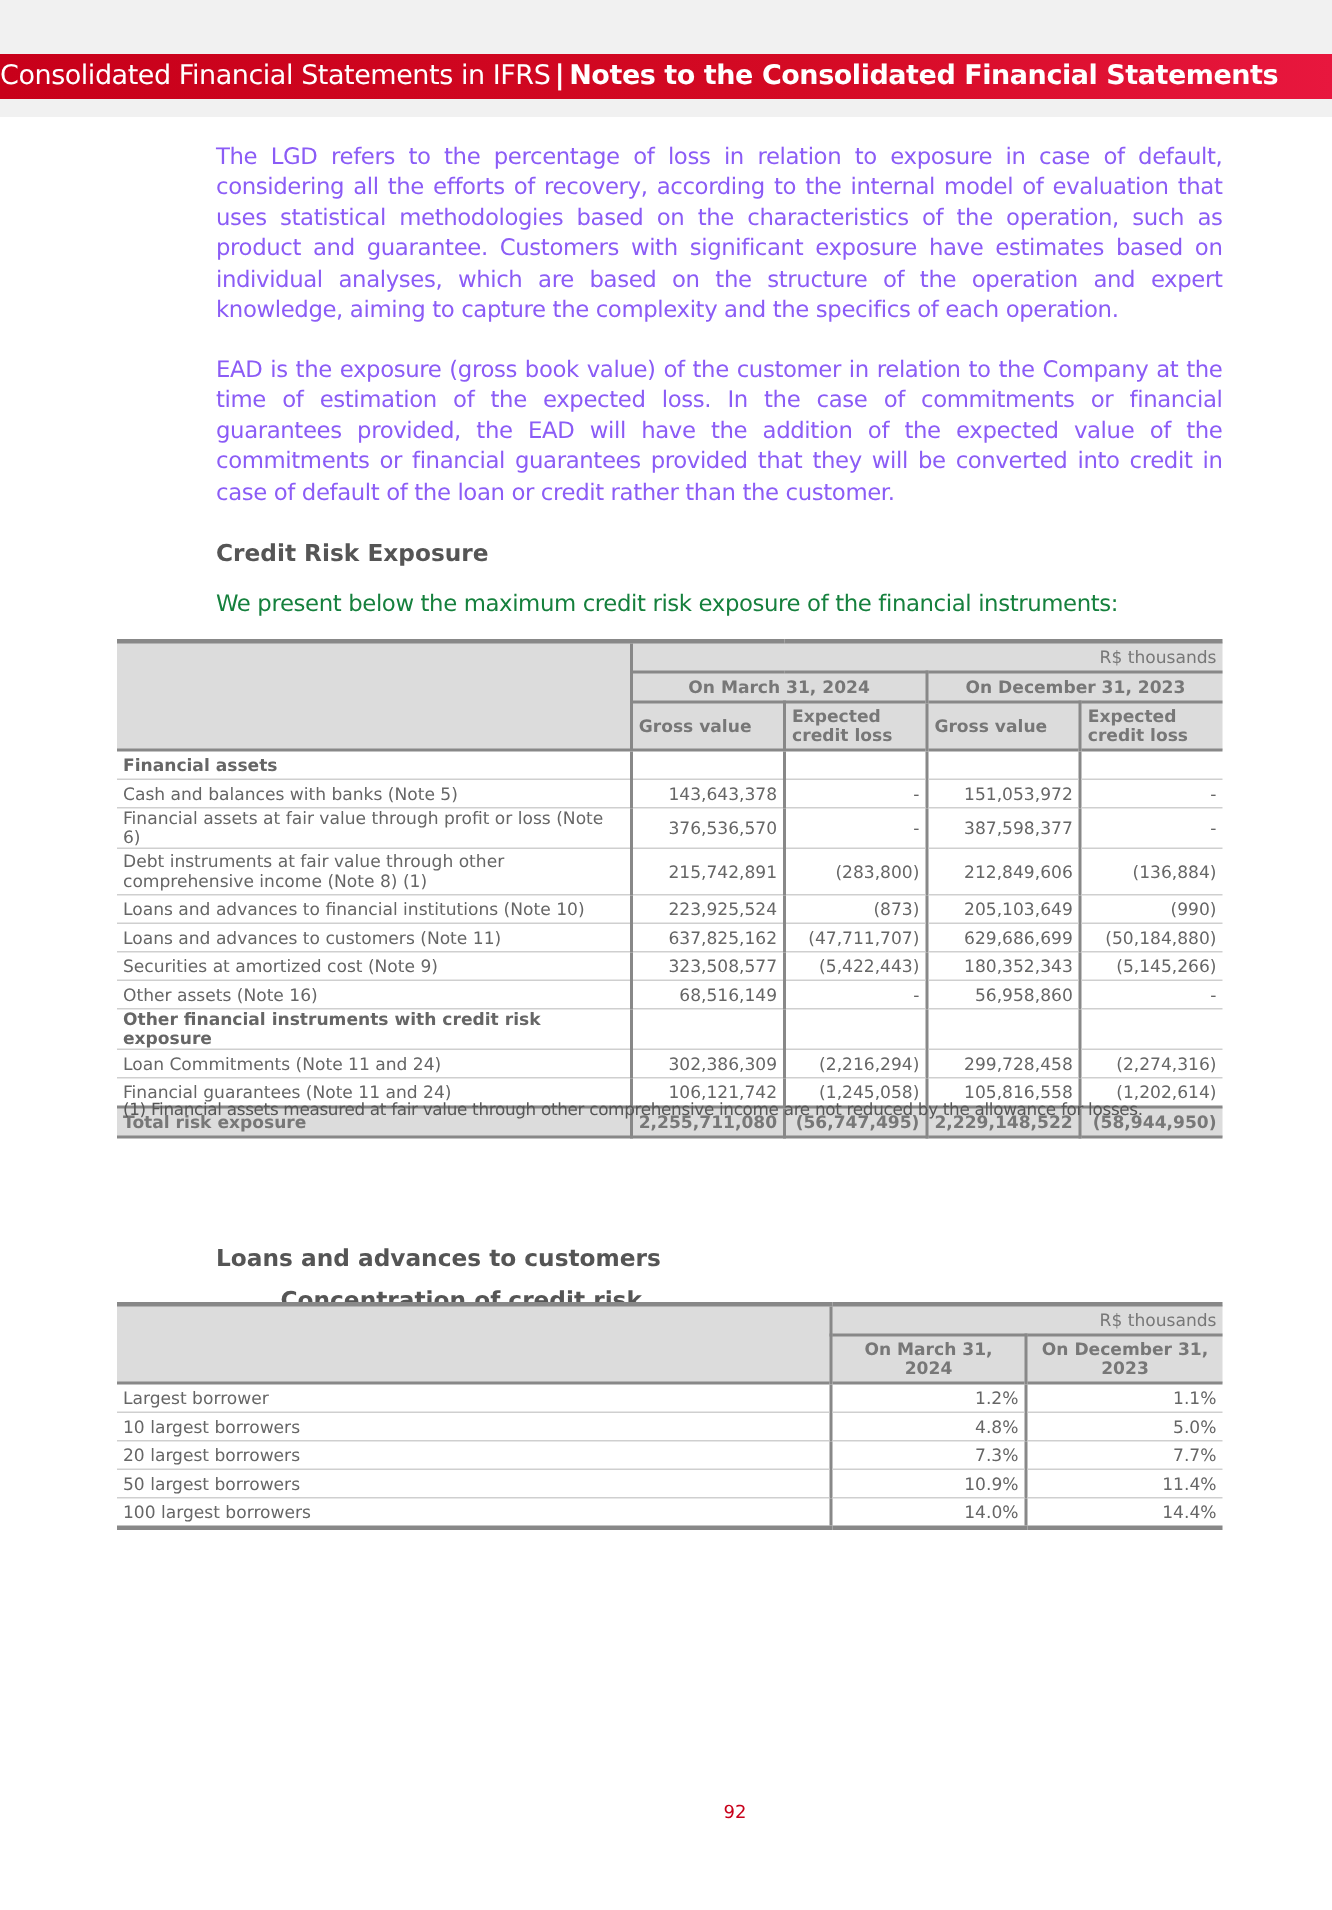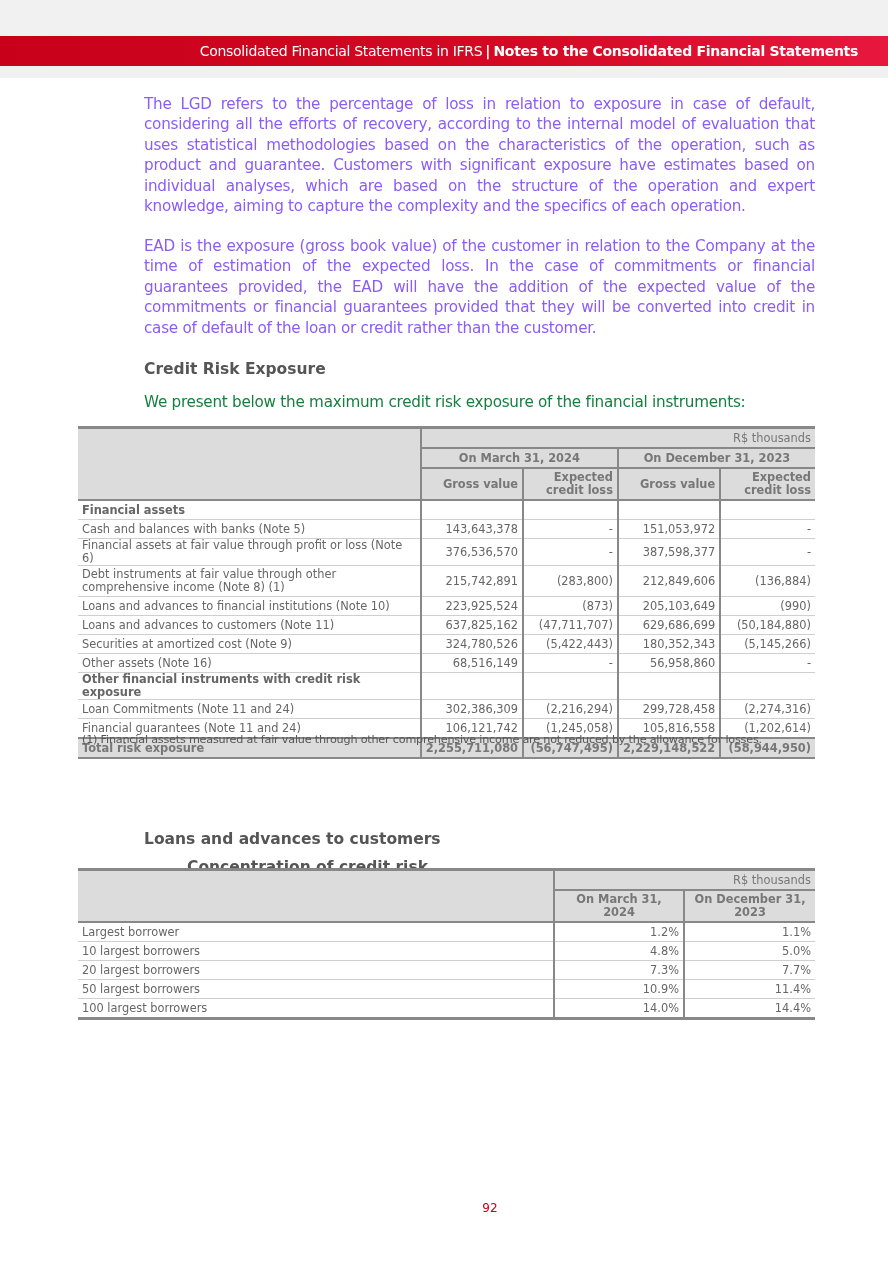--- a/index.html
+++ b/index.html
@@ -4,22 +4,22 @@
 <style>
   html, body { margin: 0; padding: 0; }
   body {
     width: 888px; height: 1273px; background: #ffffff; position: relative;
     font-family: "DejaVu Sans", sans-serif; color: #555555; overflow: hidden;
   }
   .top-gap { position: absolute; left: 0; top: 0; width: 888px; height: 36px; background: #f1f1f1; }
   .header-band {
     position: absolute; left: 0; top: 36px; width: 888px; height: 30px;
     background: linear-gradient(to right, #c8001a 0%, #d40a24 60%, #e8173e 100%);
-    color: #ffffff; font-size: 14px; line-height: 30px; white-space: nowrap;
-    text-align: right; box-sizing: border-box; padding-right: 30px;
+    color: #ffffff; font-size: 18px; line-height: 30px; white-space: nowrap;
+    text-align: right; box-sizing: border-box; padding-right: 40px;
   }
   .header-band .light { font-weight: normal; letter-spacing: -0.3px; }
   .header-band .sep { font-weight: bold; margin: 0 3px; }
   .header-band .bold { font-weight: bold; letter-spacing: -0.3px; }
   .sub-band { position: absolute; left: 0; top: 66px; width: 888px; height: 12px; background: #f1f1f1; }
 
   .para {
     position: absolute; left: 144px; width: 671px; font-size: 15.2px; line-height: 20.4px;
     text-align: justify; color: #8b5cf6; letter-spacing: -0.25px;
   }
@@ -28,21 +28,21 @@
   .h-credit { position: absolute; left: 144px; top: 360px; font-size: 15.5px; font-weight: bold; color: #555555; }
   .intro { position: absolute; left: 144px; top: 393px; font-size: 15.2px; color: #15803d; letter-spacing: -0.25px; }
 
   table { border-collapse: collapse; font-family: "DejaVu Sans", sans-serif; }
   .t1 { position: absolute; left: 78px; top: 426px; width: 737px; font-size: 11.4px; color: #666666; }
   .t1 td, .t1 th { padding: 0 4px; height: 18px; line-height: 13px; }
   .t1 .hdr { background: #dcdcdc; }
   .t1 .units { text-align: right; font-weight: normal; color: #777777; border-top: 3px solid #888888; }
   .t1 .blank-hdr { border-top: 3px solid #888888; border-right: 2px solid #888888; }
   .t1 .period { text-align: center; font-weight: bold; color: #777777; border-top: 2px solid #888888; }
-  .t1 .col { text-align: right; font-weight: bold; color: #777777; border-top: 2px solid #888888; height: 30px; }
+  .t1 .col { text-align: left; font-weight: bold; color: #777777; border-top: 2px solid #888888; height: 30px; }
   .t1 .vr { border-right: 2px solid #888888; }
   .t1 .body td { border-top: 1px solid #cfcfcf; }
   .t1 .body td.num { text-align: right; }
   .t1 .body td.label { color: #666666; }
   .t1 .first-body td { border-top: 2px solid #888888; }
   .t1 .section td.label { font-weight: bold; }
   .t1 .total td { background: #dcdcdc; font-weight: bold; border-top: 2px solid #888888; border-bottom: 2px solid #888888; color: #777777; }
   .t1 .tall td { height: 30px; }
 
   .footnote { position: absolute; left: 82px; top: 733px; font-size: 11.2px; color: #555555; letter-spacing: -0.2px; }
@@ -139,21 +139,21 @@
   </tr>
   <tr class="body">
     <td class="label vr">Loans and advances to customers (Note 11)</td>
     <td class="num vr">637,825,162</td>
     <td class="num vr">(47,711,707)</td>
     <td class="num vr">629,686,699</td>
     <td class="num">(50,184,880)</td>
   </tr>
   <tr class="body">
     <td class="label vr">Securities at amortized cost (Note 9)</td>
-    <td class="num vr">324,780,526</td>
+    <td class="num vr">323,508,577</td>
     <td class="num vr">(5,422,443)</td>
     <td class="num vr">180,352,343</td>
     <td class="num">(5,145,266)</td>
   </tr>
   <tr class="body">
     <td class="label vr">Other assets (Note 16)</td>
     <td class="num vr">68,516,149</td>
     <td class="num vr">-</td>
     <td class="num vr">56,958,860</td>
     <td class="num">-</td>

